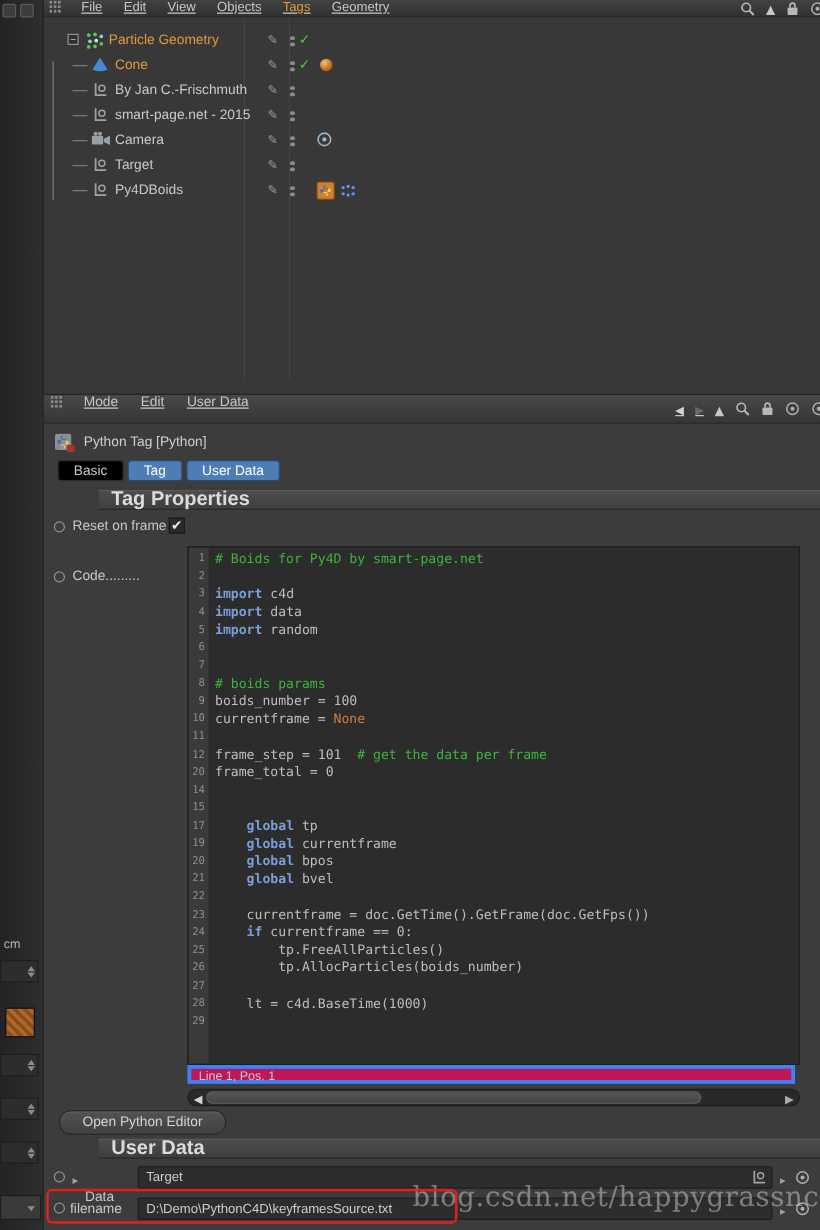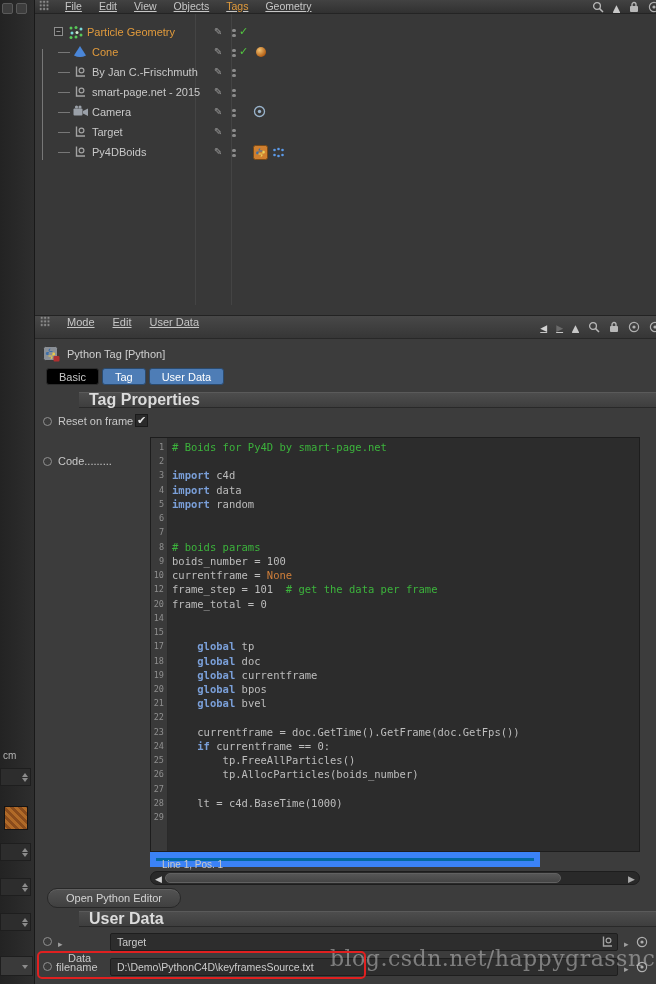--- a/index.html
+++ b/index.html
@@ -106,22 +106,22 @@
     border-right:1px solid #2a2a2a;}
   #code-lines{position:absolute;left:0;top:2px;width:100%;}
   .code-line{display:flex;height:14.24px;font-family:"DejaVu Sans Mono",monospace;}
   .line-num{width:16px;flex:none;text-align:right;padding-right:3px;font-size:8.5px;
     line-height:14.24px;color:#8f8f8f;position:relative;}
   .line-content{padding-left:5px;white-space:pre;font-size:10.5px;line-height:14.24px;color:var(--c-def);}
   .tok-c{color:var(--c-com);}
   .tok-k{color:var(--c-kw);font-weight:bold;}
   .tok-n{color:var(--c-const);}
   .tok-d{color:var(--c-def);}
-  #code-status{position:absolute;left:115px;top:537px;width:390px;height:15px;background:#0369a1;
-    border:6px solid #3b82f6;font-size:10px;color:#c8c8c8;line-height:13px;padding-left:6px;}
+  #code-status{position:absolute;left:115px;top:537px;width:486px;height:15px;background:#be185d;
+    border:3px solid #3b82f6;font-size:10px;color:#c8c8c8;line-height:13px;padding-left:6px;}
   #hscroll{position:absolute;left:115px;top:556px;width:490px;height:14px;background:#292929;
     border:1px solid #1d1d1d;border-radius:7px;}
   #hscroll .arrow{position:absolute;top:0;width:13px;height:12px;display:flex;align-items:center;
     justify-content:center;}
   #hscroll .thumb{position:absolute;left:14px;top:1px;width:396px;height:10px;border-radius:5px;
     background:linear-gradient(#565656,#454545);border:1px solid #616161;}
 
   #open-editor-btn{position:absolute;left:12px;top:573px;width:134px;height:20px;border-radius:10px;
     background:linear-gradient(#535353,#404040);border:1px solid #282828;color:#d4d4d4;
     font-size:11px;font-family:"Liberation Sans",sans-serif;
@@ -459,42 +459,42 @@
           </div>
           <div class="code-line">
             <span class="line-num">9</span>
             <span class="line-content"><span class="tok-d">boids_number = 100</span></span>
           </div>
           <div class="code-line">
             <span class="line-num">10</span>
             <span class="line-content"><span class="tok-d">currentframe = </span><span class="tok-n">None</span></span>
           </div>
           <div class="code-line">
+            <span class="line-num">11</span>
+            <span class="line-content"></span>
+          </div>
+          <div class="code-line">
             <span class="line-num">12</span>
             <span class="line-content"><span class="tok-d">frame_step = 101  </span><span class="tok-c"># get the data per frame</span></span>
           </div>
           <div class="code-line">
             <span class="line-num">20</span>
             <span class="line-content"><span class="tok-d">frame_total = 0</span></span>
           </div>
           <div class="code-line">
             <span class="line-num">14</span>
             <span class="line-content"></span>
           </div>
           <div class="code-line">
             <span class="line-num">15</span>
             <span class="line-content"></span>
           </div>
           <div class="code-line">
             <span class="line-num">17</span>
             <span class="line-content"><span class="tok-d">    </span><span class="tok-k">global</span><span class="tok-d"> tp</span></span>
-          </div>
-          <div class="code-line">
-            <span class="line-num">18</span>
-            <span class="line-content"><span class="tok-d">    </span><span class="tok-k">global</span><span class="tok-d"> doc</span></span>
           </div>
           <div class="code-line">
             <span class="line-num">19</span>
             <span class="line-content"><span class="tok-d">    </span><span class="tok-k">global</span><span class="tok-d"> currentframe</span></span>
           </div>
           <div class="code-line">
             <span class="line-num">20</span>
             <span class="line-content"><span class="tok-d">    </span><span class="tok-k">global</span><span class="tok-d"> bpos</span></span>
           </div>
           <div class="code-line">

